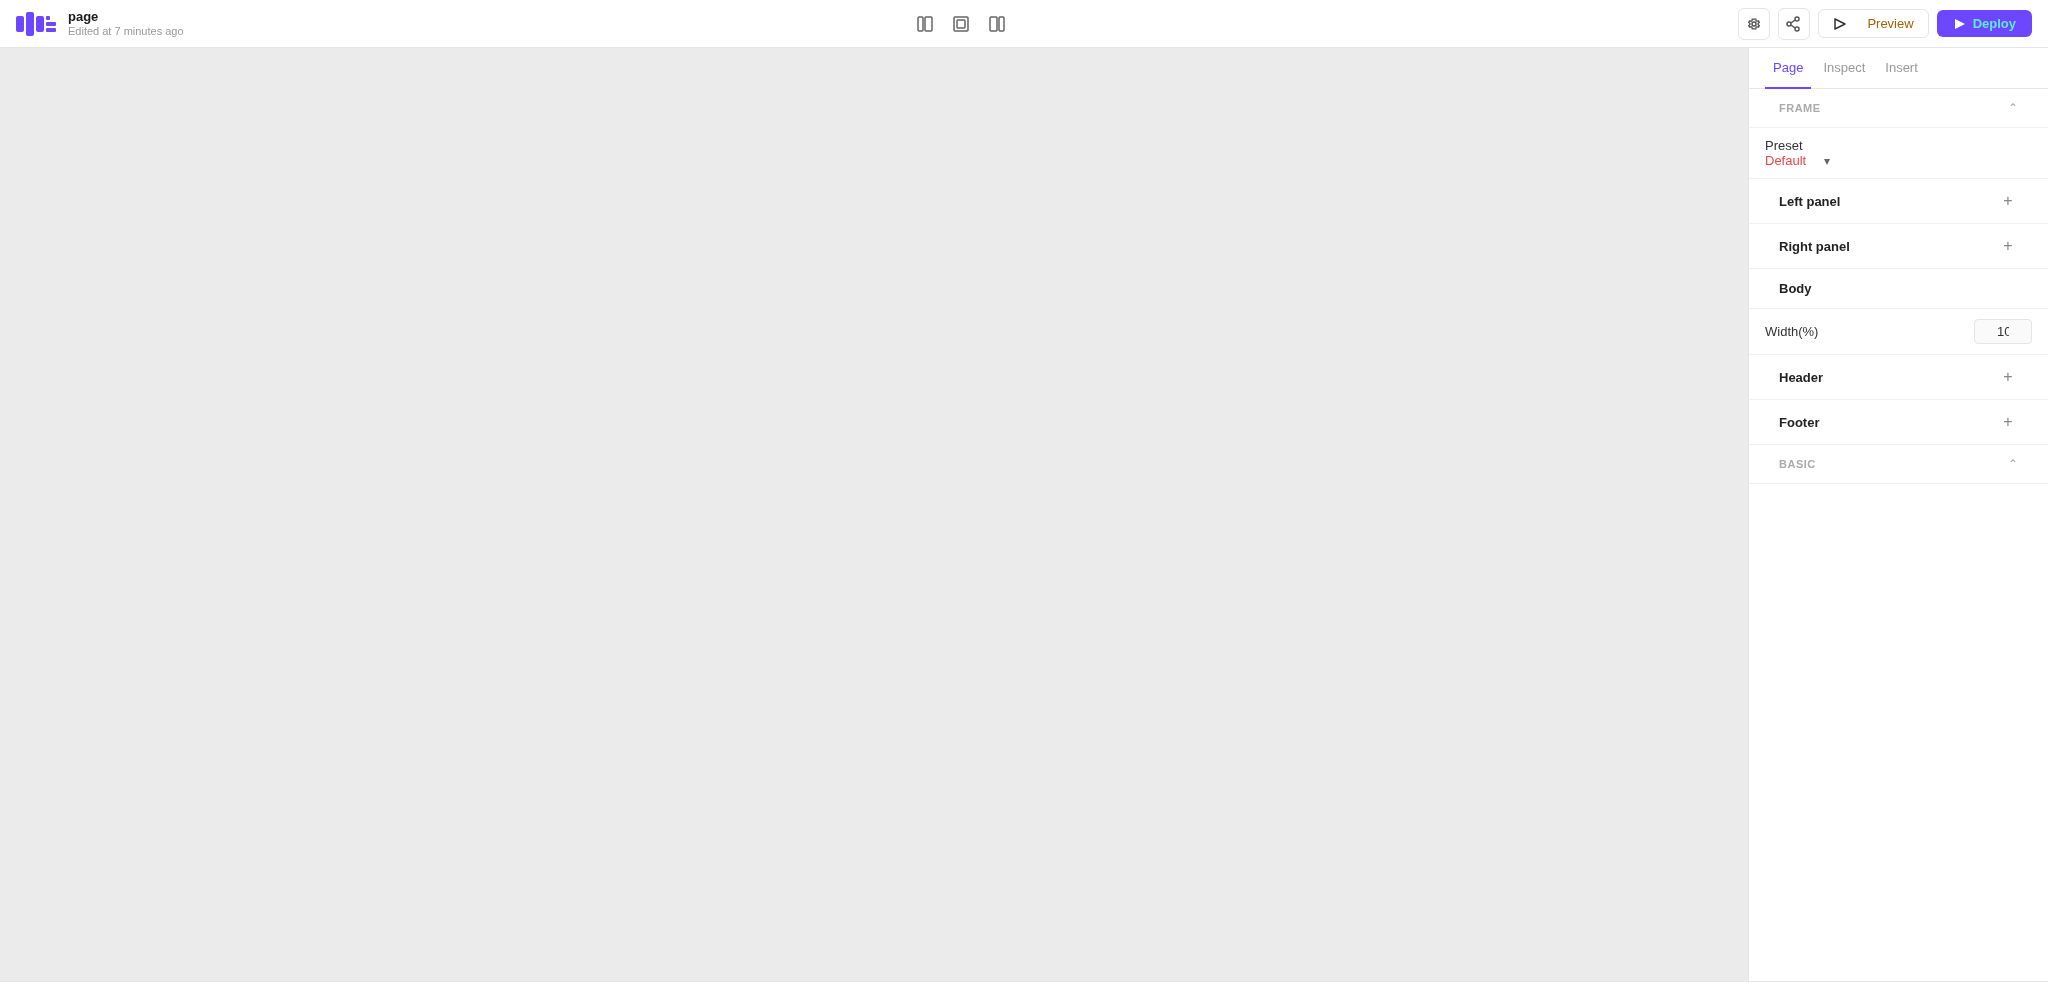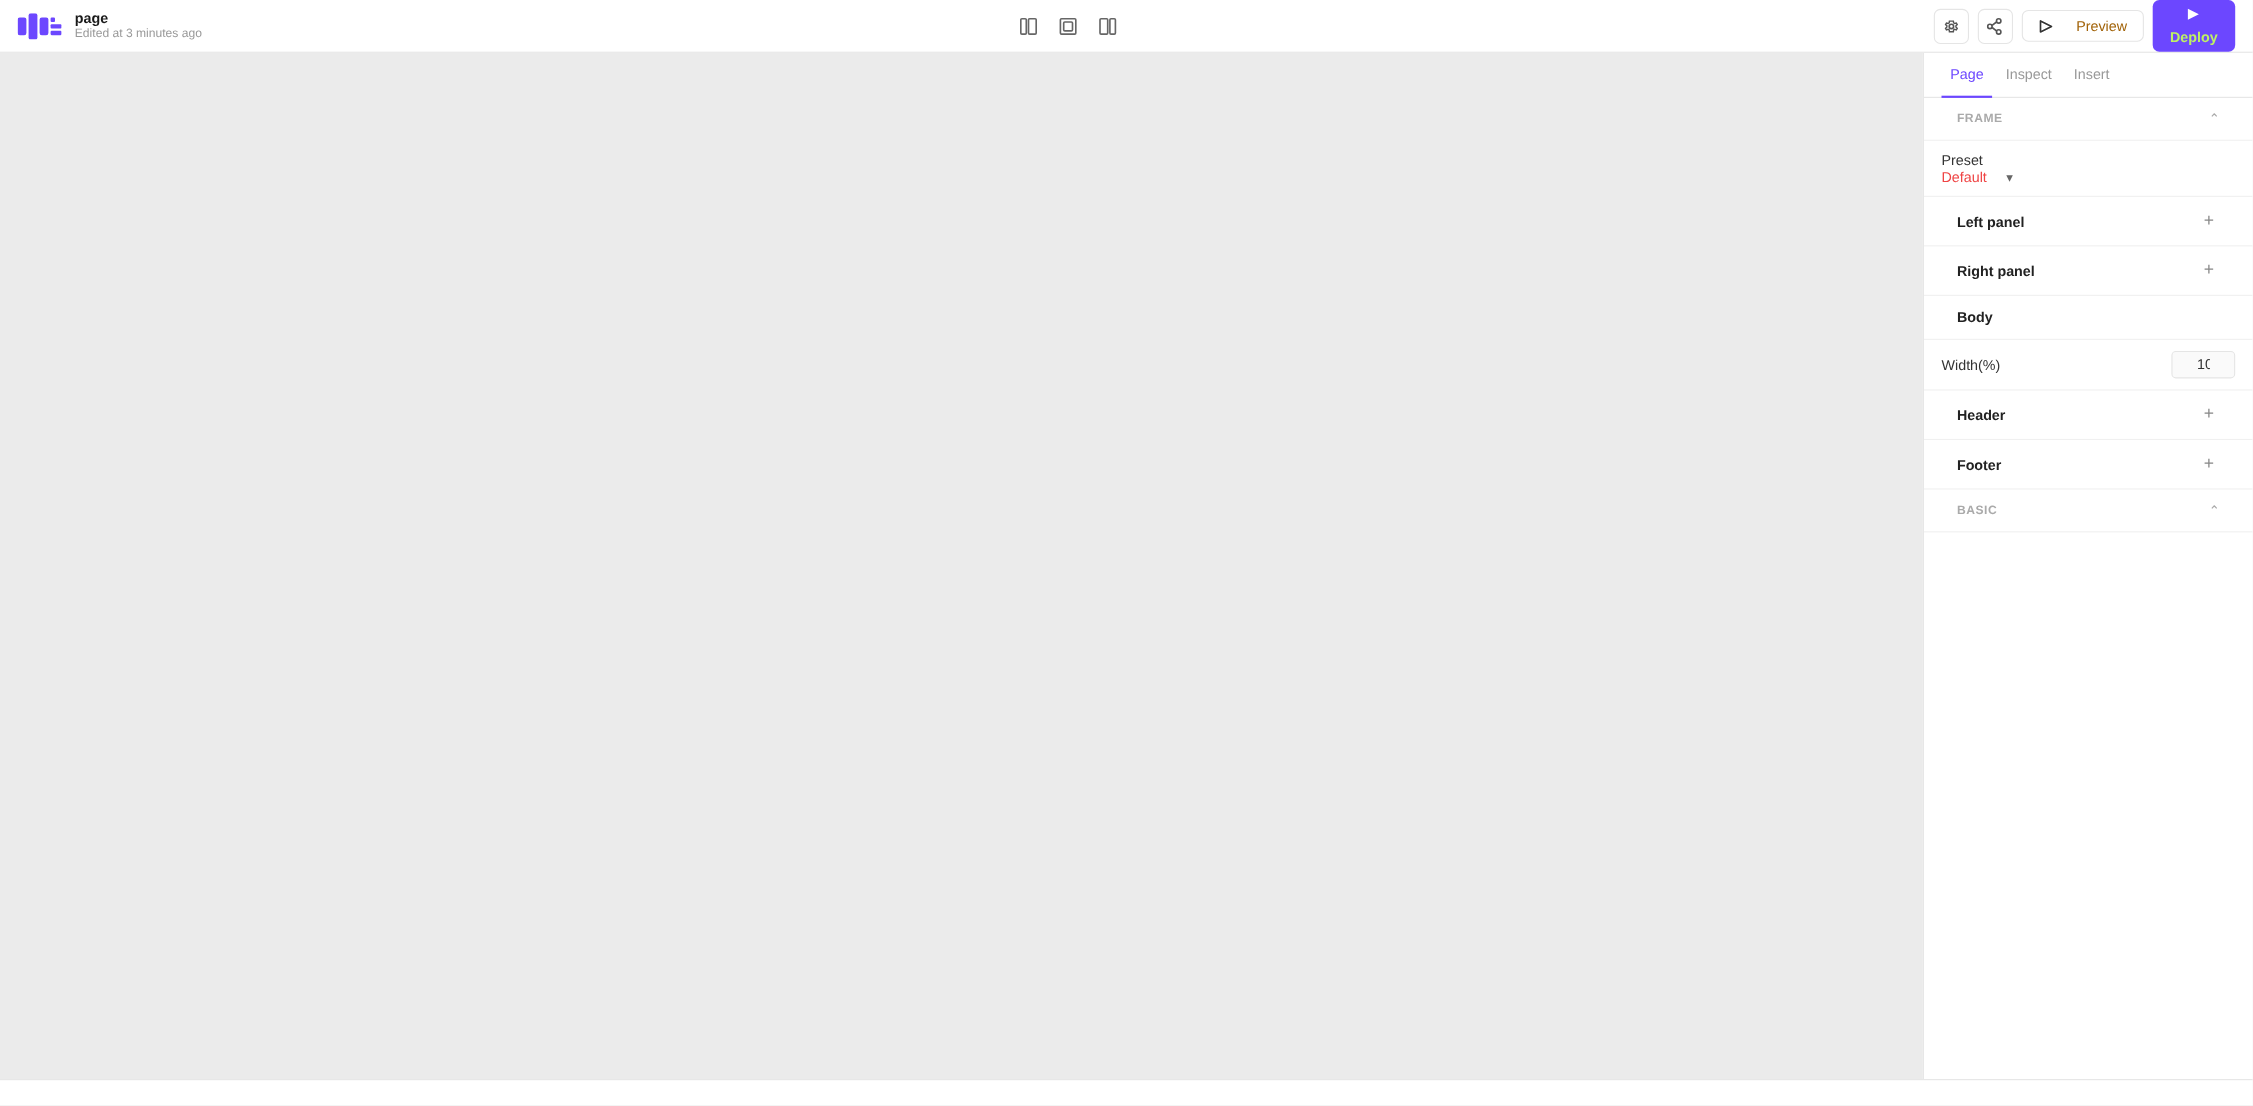--- a/index.html
+++ b/index.html
@@ -121,22 +121,21 @@
       display: flex;
       align-items: center;
       gap: 6px;
       padding: 6px 16px;
       border: none;
       background: #6c47ff;
       border-radius: 6px;
       cursor: pointer;
       font-size: 13px;
       font-weight: 600;
-      color: #bef264;
-      flex-direction: column;
+      color: #5eead4;
     }
 
     
     .main-area {
       display: flex;
       flex: 1;
       overflow: hidden;
     }
 
     
@@ -367,21 +366,21 @@
         <rect x="0" y="4" width="8" height="16" rx="2" fill="#6c47ff"></rect>
         <rect x="10" y="0" width="8" height="24" rx="2" fill="#6c47ff"></rect>
         <rect x="20" y="4" width="8" height="16" rx="2" fill="#6c47ff"></rect>
         <rect x="30" y="4" width="4" height="4" rx="1" fill="#6c47ff"></rect>
         <rect x="30" y="10" width="10" height="4" rx="1" fill="#6c47ff"></rect>
         <rect x="30" y="16" width="10" height="4" rx="1" fill="#6c47ff"></rect>
       </svg>
     </div>
     <div class="page-info">
       <span class="page-title">page</span>
-      <span class="page-subtitle">Edited at 3 minutes ago</span>
+      <span class="page-subtitle">Edited at 7 minutes ago</span>
     </div>
   </div>
 
   <div class="header-center">
     <button class="view-btn" title="Left panel layout">
       <svg width="18" height="18" viewBox="0 0 18 18" fill="none">
         <rect x="2" y="2" width="5" height="14" rx="1" stroke="#666" stroke-width="1.5"></rect>
         <rect x="9" y="2" width="7" height="14" rx="1" stroke="#666" stroke-width="1.5"></rect>
       </svg>
     </button>

